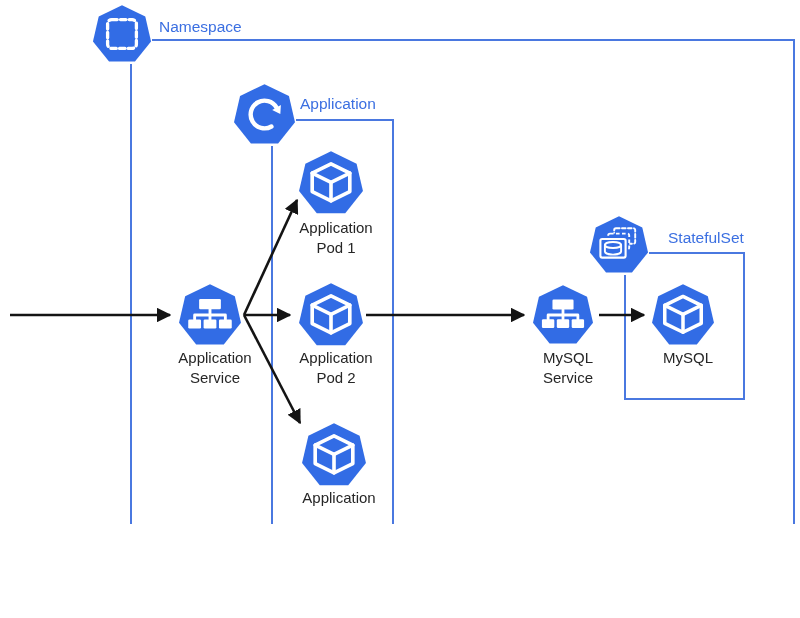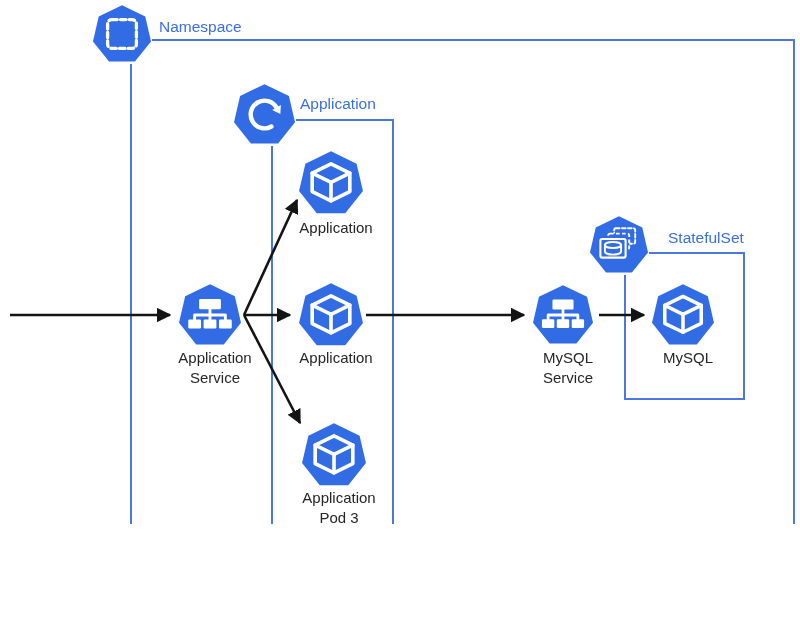--- a/index.html
+++ b/index.html
@@ -160,27 +160,28 @@
   <div class="blabel" style="left:159px;top:18px">Namespace</div>
   <div class="blabel" style="left:300px;top:95px">Application</div>
   <div class="blabel" style="left:668px;top:229px">StatefulSet</div>
 
   <div class="nlabel" style="left:150px;top:348px;width:120px">
     <span>Application</span>
     <span>Service</span>
   </div>
   <div class="nlabel" style="left:271px;top:218px;width:120px">
     <span>Application</span>
+    <span>Pod 1</span>
   </div>
   <div class="nlabel" style="left:271px;top:348px;width:120px">
     <span>Application</span>
+    <span>Pod 2</span>
   </div>
   <div class="nlabel" style="left:274px;top:488px;width:120px">
     <span>Application</span>
-    <span>Pod 3</span>
   </div>
   <div class="nlabel" style="left:503px;top:348px;width:120px">
     <span>MySQL</span>
     <span>Service</span>
   </div>
   <div class="nlabel" style="left:623px;top:348px;width:120px">
     <span>MySQL</span>
   </div>
 
 </div>

